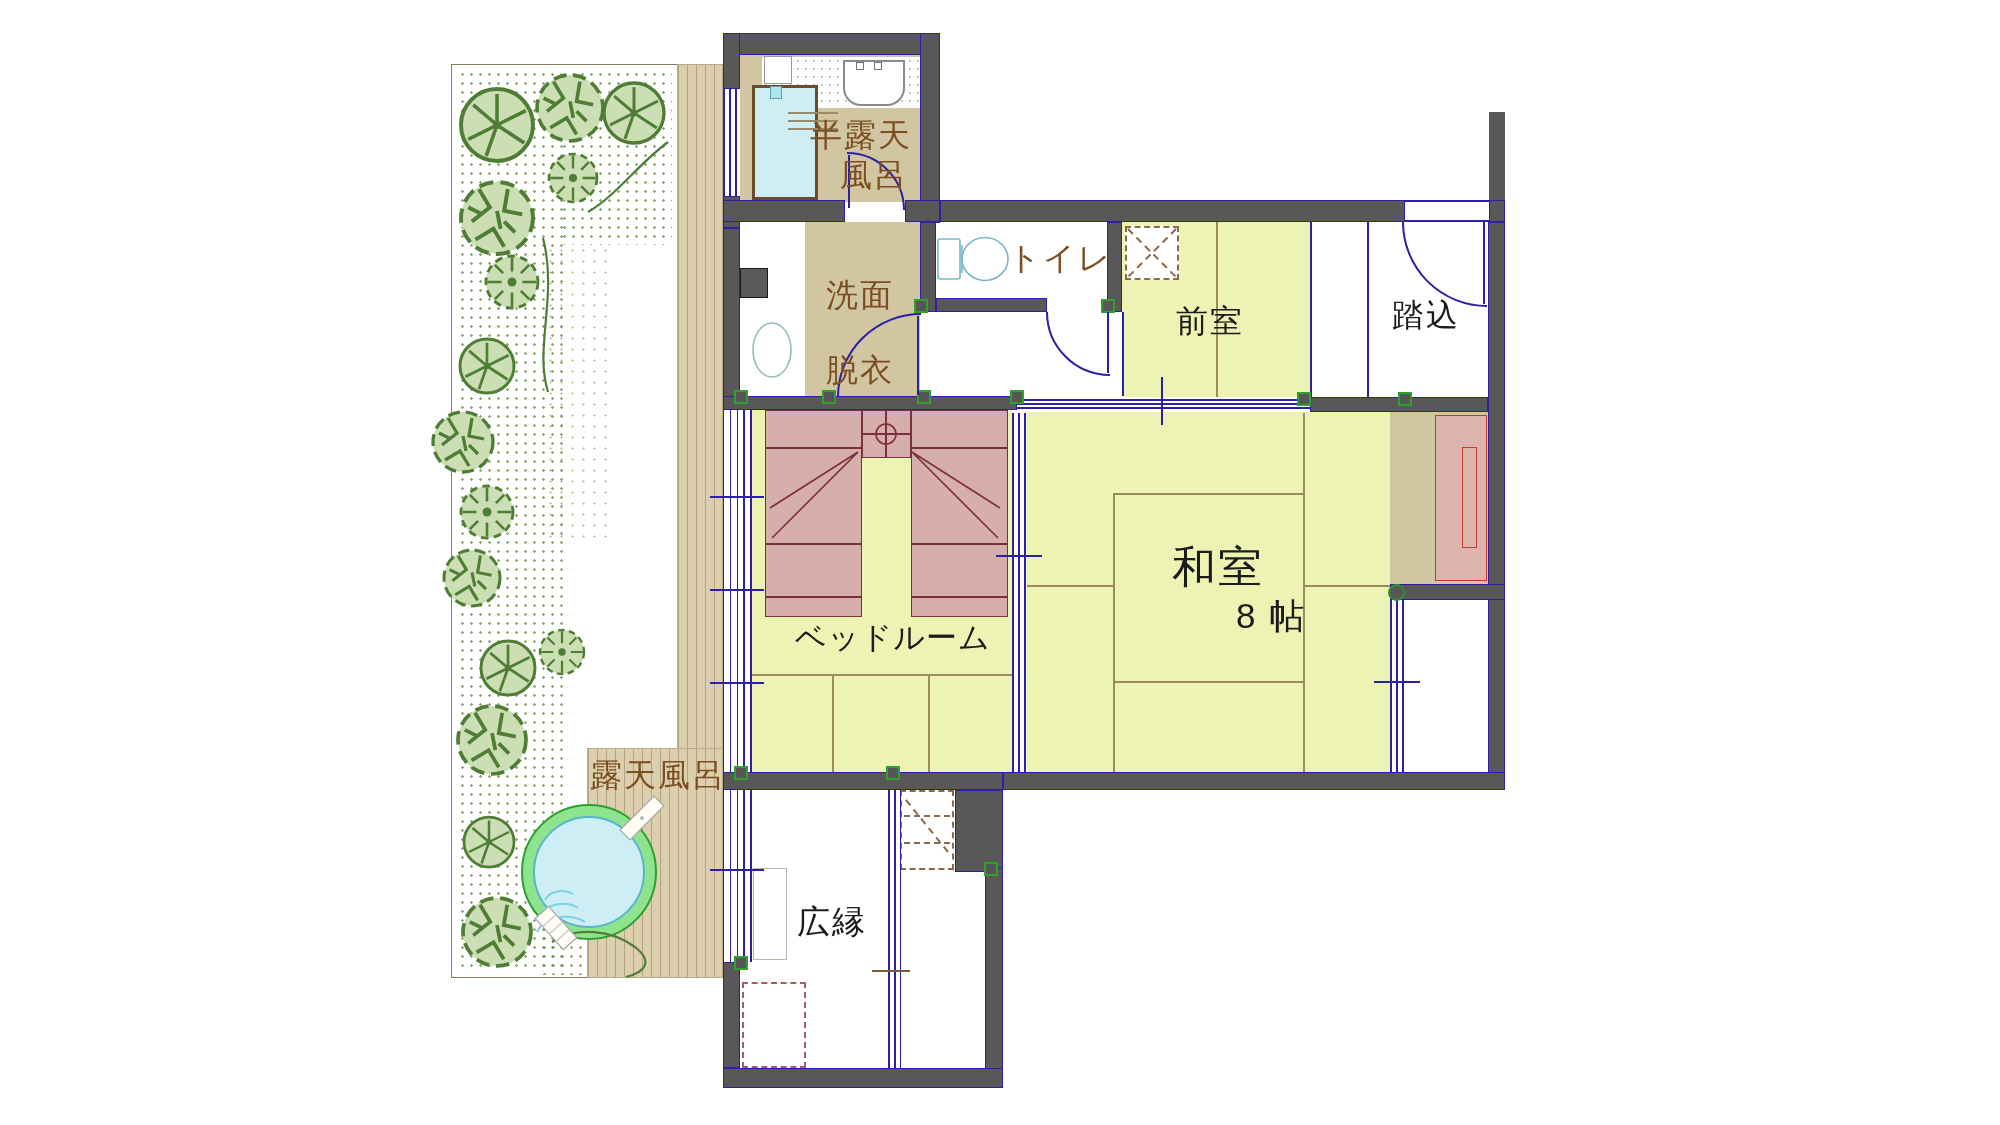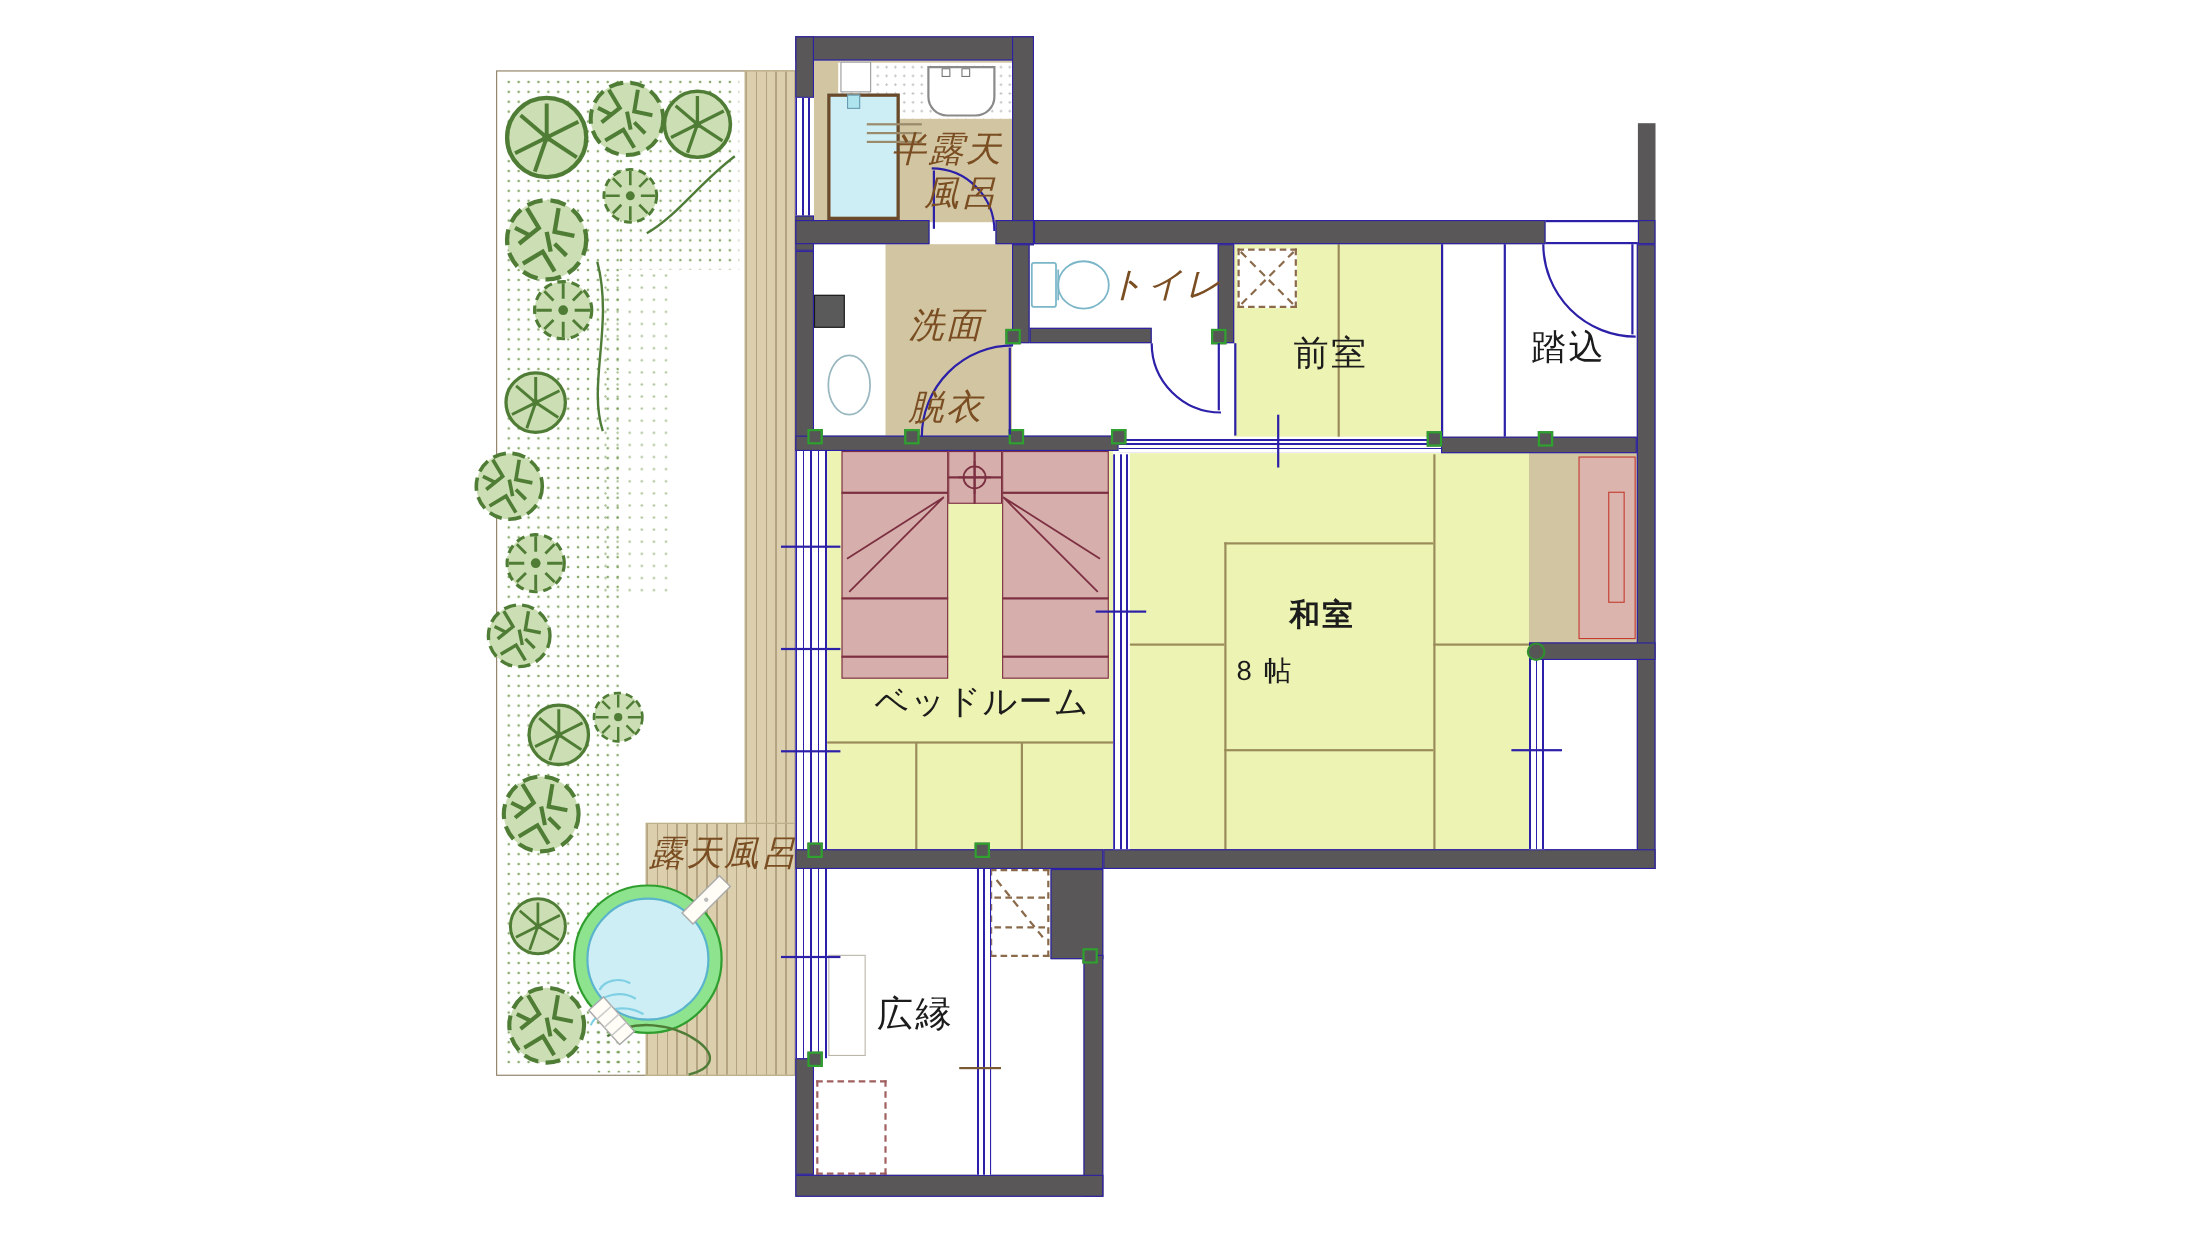--- a/index.html
+++ b/index.html
@@ -29,21 +29,21 @@
   
   .sldv{position:absolute;background:#fff;
         background-image:repeating-linear-gradient(90deg,#2c20a8 0 1.6px,transparent 1.6px 6px);}
   .sldh{position:absolute;background:#fff;
         background-image:repeating-linear-gradient(180deg,#2c20a8 0 1.6px,transparent 1.6px 4px);}
   .winv{position:absolute;background:#fff;
         background-image:repeating-linear-gradient(90deg,#2c20a8 0 1.5px,transparent 1.5px 6.8px);}
   .gsq{position:absolute;width:14px;height:14px;background:#565656;border:2.2px solid #2fa12f;}
   
   .lbl{position:absolute;white-space:nowrap;font-size:32px;letter-spacing:2px;color:#1c1c1c;line-height:1;}
-  .brown{color:#7a4e22;font-style:italic;}
+  .brown{color:#7a4e22;}
   
   .bed{position:absolute;background:#d6aeab;border:1.6px solid #7c2f40;}
   .bedline{position:absolute;background:#7c2f40;}
   .svgov{position:absolute;left:0;top:0;pointer-events:none;}
   .gardenborder{position:absolute;border:1.5px solid #8a7a5e;background:#fff;}
   .circ{position:absolute;border-radius:50%;}
 </style>
 </head>
 <body>
 
@@ -278,19 +278,19 @@
     </g>
   </svg>
 
   <span class="lbl brown" style="left:810px;top:119px;">半露天</span>
   <span class="lbl brown" style="left:840px;top:159px;">風呂</span>
   <span class="lbl brown" style="left:826px;top:279px;">洗面</span>
   <span class="lbl brown" style="left:826px;top:315px;margin-top:39px;">脱衣</span>
   <span class="lbl brown" style="left:1008px;top:242px;">トイレ</span>
   <span class="lbl" style="left:1176px;top:305px;">前室</span>
   <span class="lbl" style="left:1392px;top:299px;">踏込</span>
-  <span class="lbl" style="left:1172px;top:545px;font-size:28px;font-weight:bold;">和室</span>
-  <span class="lbl" style="left:1124px;top:598px;font-size:25px;">8 帖</span>
+  <span class="lbl" style="left:1172px;top:545px;font-size:44px;">和室</span>
+  <span class="lbl" style="left:1236px;top:598px;font-size:35px;">8 帖</span>
   <span class="lbl" style="left:795px;top:622px;font-size:31px;letter-spacing:1px;">ベッドルーム</span>
   <span class="lbl" style="left:797px;top:905px;font-size:33px;">広縁</span>
   <span class="lbl brown" style="left:590px;top:759px;">露天風呂</span>
 
 </div>
 
 </body></html>

